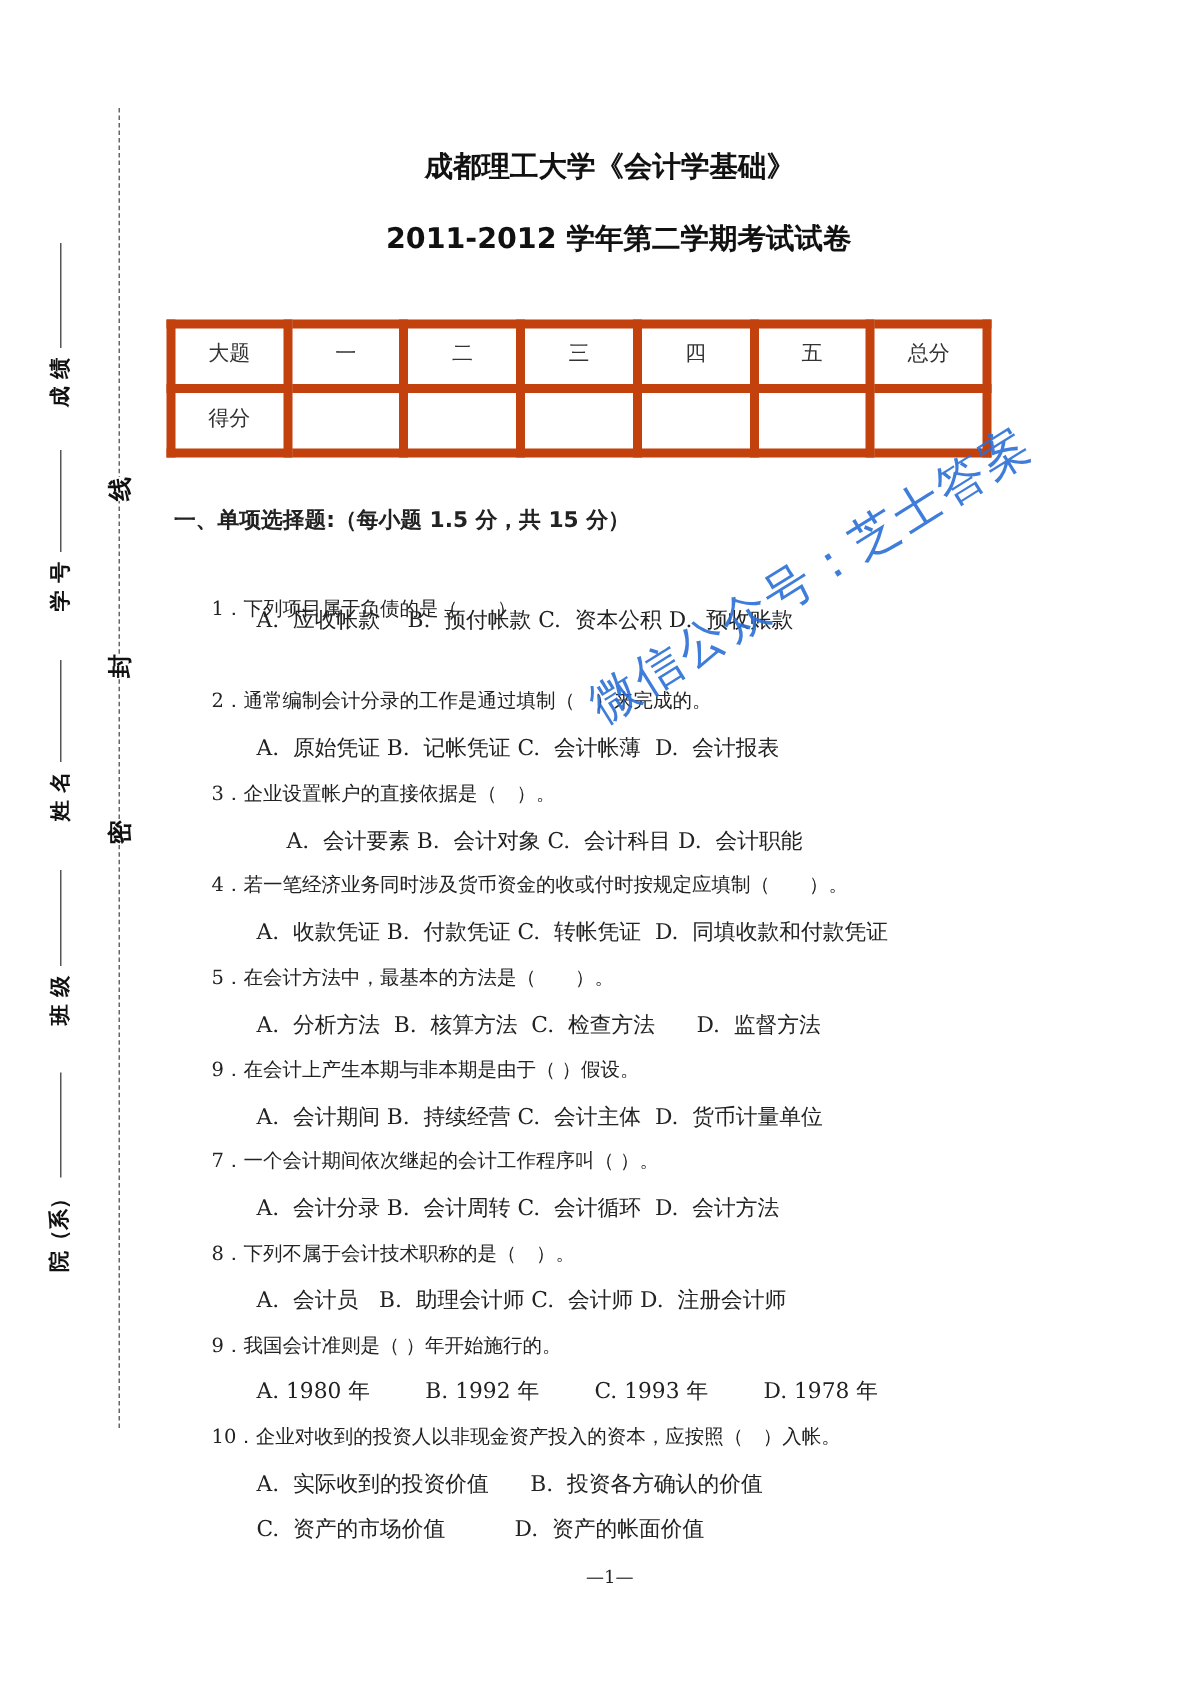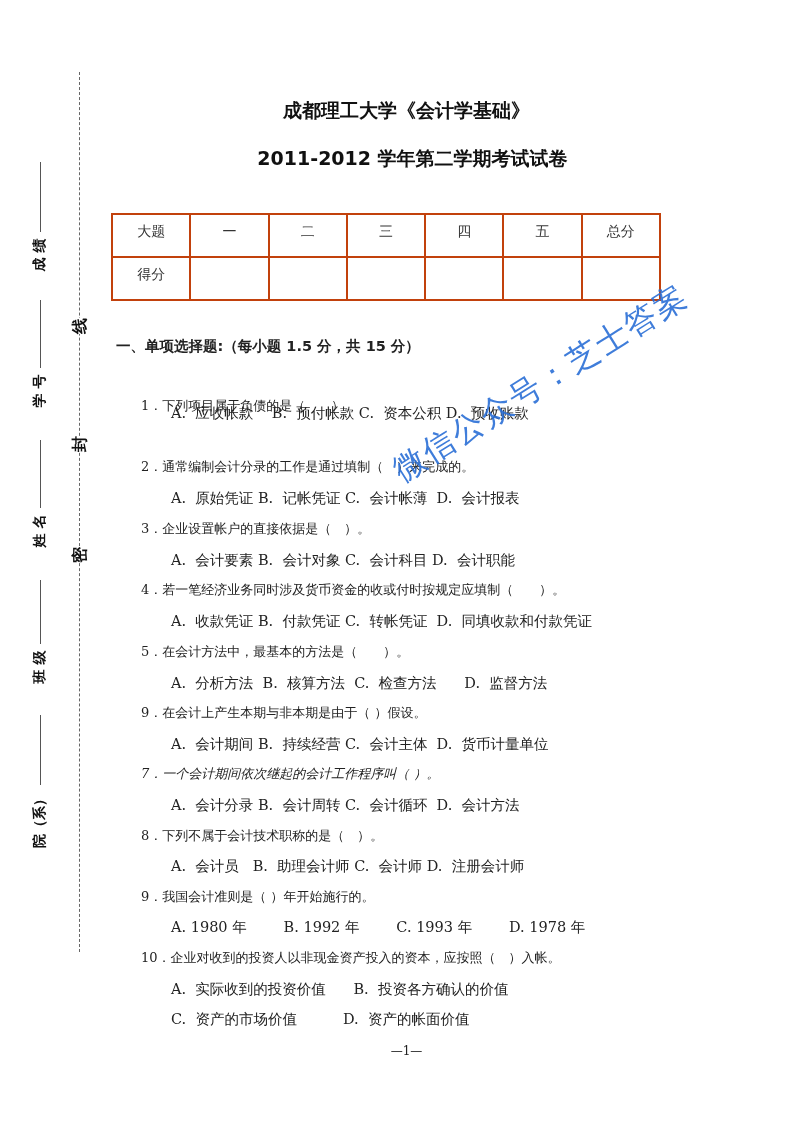--- a/index.html
+++ b/index.html
@@ -34,21 +34,21 @@
   .title2 {
     position: absolute; top: 146px; left: 0; width: 793px; text-align: center;
     font-family: "DejaVu Sans", sans-serif; font-weight: bold; font-size: 19px; color: #111;
     padding-left: 32px; box-sizing: border-box;
   }
   table.score {
     position: absolute; top: 213px; left: 111px; width: 550px; height: 86px;
     border-collapse: collapse; border: 2px solid #222;
   }
   table.score td {
-    border: 2px solid #c2410c; font-size: 14px; color: #333; text-align: center;
+    border: 6px solid #c2410c; font-size: 14px; color: #333; text-align: center;
     vertical-align: top; padding-top: 8px; width: 78px;
   }
   table.score tr { height: 43px; }
   .section {
     position: absolute; top: 337px; left: 116px; font-size: 14.5px; font-weight: bold; color: #222;
     font-family: "DejaVu Sans", sans-serif;
   }
   .q { position: absolute; left: 141px; font-size: 13px; color: #222; white-space: nowrap; }
   .opt { position: absolute; left: 171px; font-size: 14.5px; color: #222; white-space: pre; }
   .page-num { position: absolute; top: 1044px; left: 0; width: 793px; text-align: center; font-size: 12px; padding-left: 20px; box-sizing: border-box; }
@@ -114,28 +114,28 @@
 </tbody>
   </table>
 
 <div class="section">一、单项选择题:（每小题 1.5 分，共 15 分）</div>
 
 <div class="q" style="top:397px;">1．下列项目属于负债的是（　　）。</div>
 <div class="opt" style="top:404px;">A.  应收帐款    B.  预付帐款 C.  资本公积 D.  预收账款</div>
 <div class="q" style="top:458px;">2．通常编制会计分录的工作是通过填制（　）来完成的。</div>
 <div class="opt" style="top:489px;">A.  原始凭证 B.  记帐凭证 C.  会计帐薄  D.  会计报表</div>
 <div class="q" style="top:520px;">3．企业设置帐户的直接依据是（　）。</div>
-<div class="opt" style="top:551px;">A.  会计要素 B.  会计对象 C.  会计科目 D.  会计职能</div>
+<div class="opt" style="top:551px;margin-left:20px;">A.  会计要素 B.  会计对象 C.  会计科目 D.  会计职能</div>
 <div class="q" style="top:581px;">4．若一笔经济业务同时涉及货币资金的收或付时按规定应填制（　　）。</div>
 <div class="opt" style="top:612px;">A.  收款凭证 B.  付款凭证 C.  转帐凭证  D.  同填收款和付款凭证</div>
 <div class="q" style="top:643px;">5．在会计方法中，最基本的方法是（　　）。</div>
 <div class="opt" style="top:674px;text-align:center;">A.  分析方法  B.  核算方法  C.  检查方法      D.  监督方法</div>
 <div class="q" style="top:704px;">9．在会计上产生本期与非本期是由于（ ）假设。</div>
 <div class="opt" style="top:735px;">A.  会计期间 B.  持续经营 C.  会计主体  D.  货币计量单位</div>
-<div class="q" style="top:765px;font-style:italic;">7．一个会计期间依次继起的会计工作程序叫（ ）。</div>
+<div class="q" style="top:765px;">7．一个会计期间依次继起的会计工作程序叫（ ）。</div>
 <div class="opt" style="top:796px;">A.  会计分录 B.  会计周转 C.  会计循环  D.  会计方法</div>
 <div class="q" style="top:827px;">8．下列不属于会计技术职称的是（　）。</div>
 <div class="opt" style="top:857px;">A.  会计员   B.  助理会计师 C.  会计师 D.  注册会计师</div>
 <div class="q" style="top:888px;">9．我国会计准则是（ ）年开始施行的。</div>
 <div class="opt" style="top:918px;">A. 1980 年        B. 1992 年        C. 1993 年        D. 1978 年</div>
 <div class="q" style="top:949px;">10．企业对收到的投资人以非现金资产投入的资本，应按照（　）入帐。</div>
 <div class="opt" style="top:980px;">A.  实际收到的投资价值      B.  投资各方确认的价值</div>
 <div class="opt" style="top:1010px;">C.  资产的市场价值          D.  资产的帐面价值</div>
 
 <div class="watermark">微信公众号：芝士答案</div>

